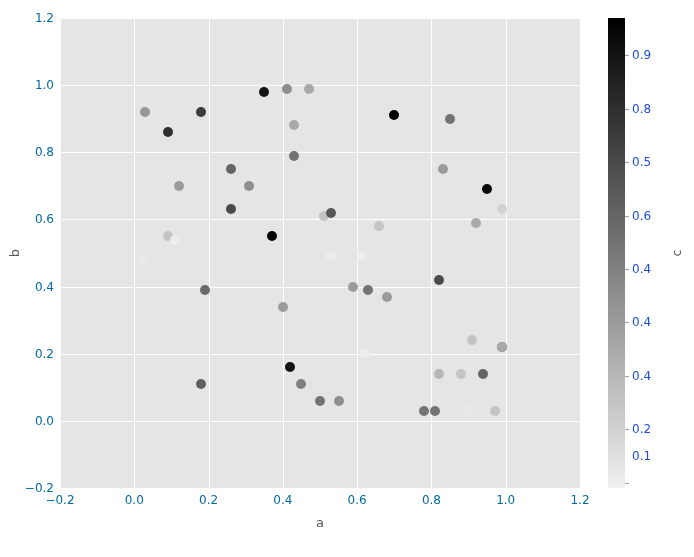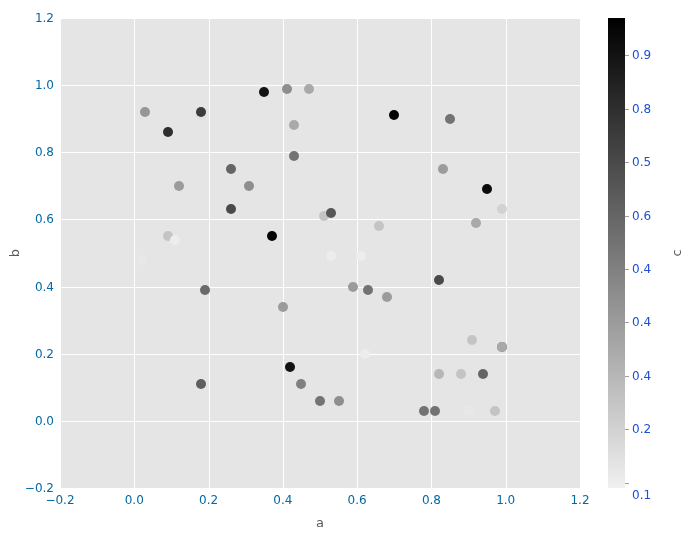--- a/index.html
+++ b/index.html
@@ -209,21 +209,21 @@
       <div class="y-tick" style="top: 420.857px;">0.0</div>
       <div class="y-tick" style="top: 353.714px;">0.2</div>
       <div class="y-tick" style="top: 286.571px;">0.4</div>
       <div class="y-tick" style="top: 219.429px;">0.6</div>
       <div class="y-tick" style="top: 152.286px;">0.8</div>
       <div class="y-tick" style="top: 85.1429px;">1.0</div>
       <div class="y-tick" style="top: 18px;">1.2</div>
     </div>
   <div id="cbar-ticks">
       <div class="cbar-mark" style="top: 482.659px;"></div>
-      <div class="cbar-tick" style="top: 495px;">0.1</div>
+      <div class="cbar-tick" style="top: 456px;">0.1</div>
       <div class="cbar-mark" style="top: 429.25px;"></div>
       <div class="cbar-tick" style="top: 429.25px;">0.2</div>
       <div class="cbar-mark" style="top: 375.841px;"></div>
       <div class="cbar-tick" style="top: 375.841px;">0.4</div>
       <div class="cbar-mark" style="top: 322.432px;"></div>
       <div class="cbar-tick" style="top: 322.432px;">0.4</div>
       <div class="cbar-mark" style="top: 269.023px;"></div>
       <div class="cbar-tick" style="top: 269.023px;">0.4</div>
       <div class="cbar-mark" style="top: 215.614px;"></div>
       <div class="cbar-tick" style="top: 215.614px;">0.6</div>

